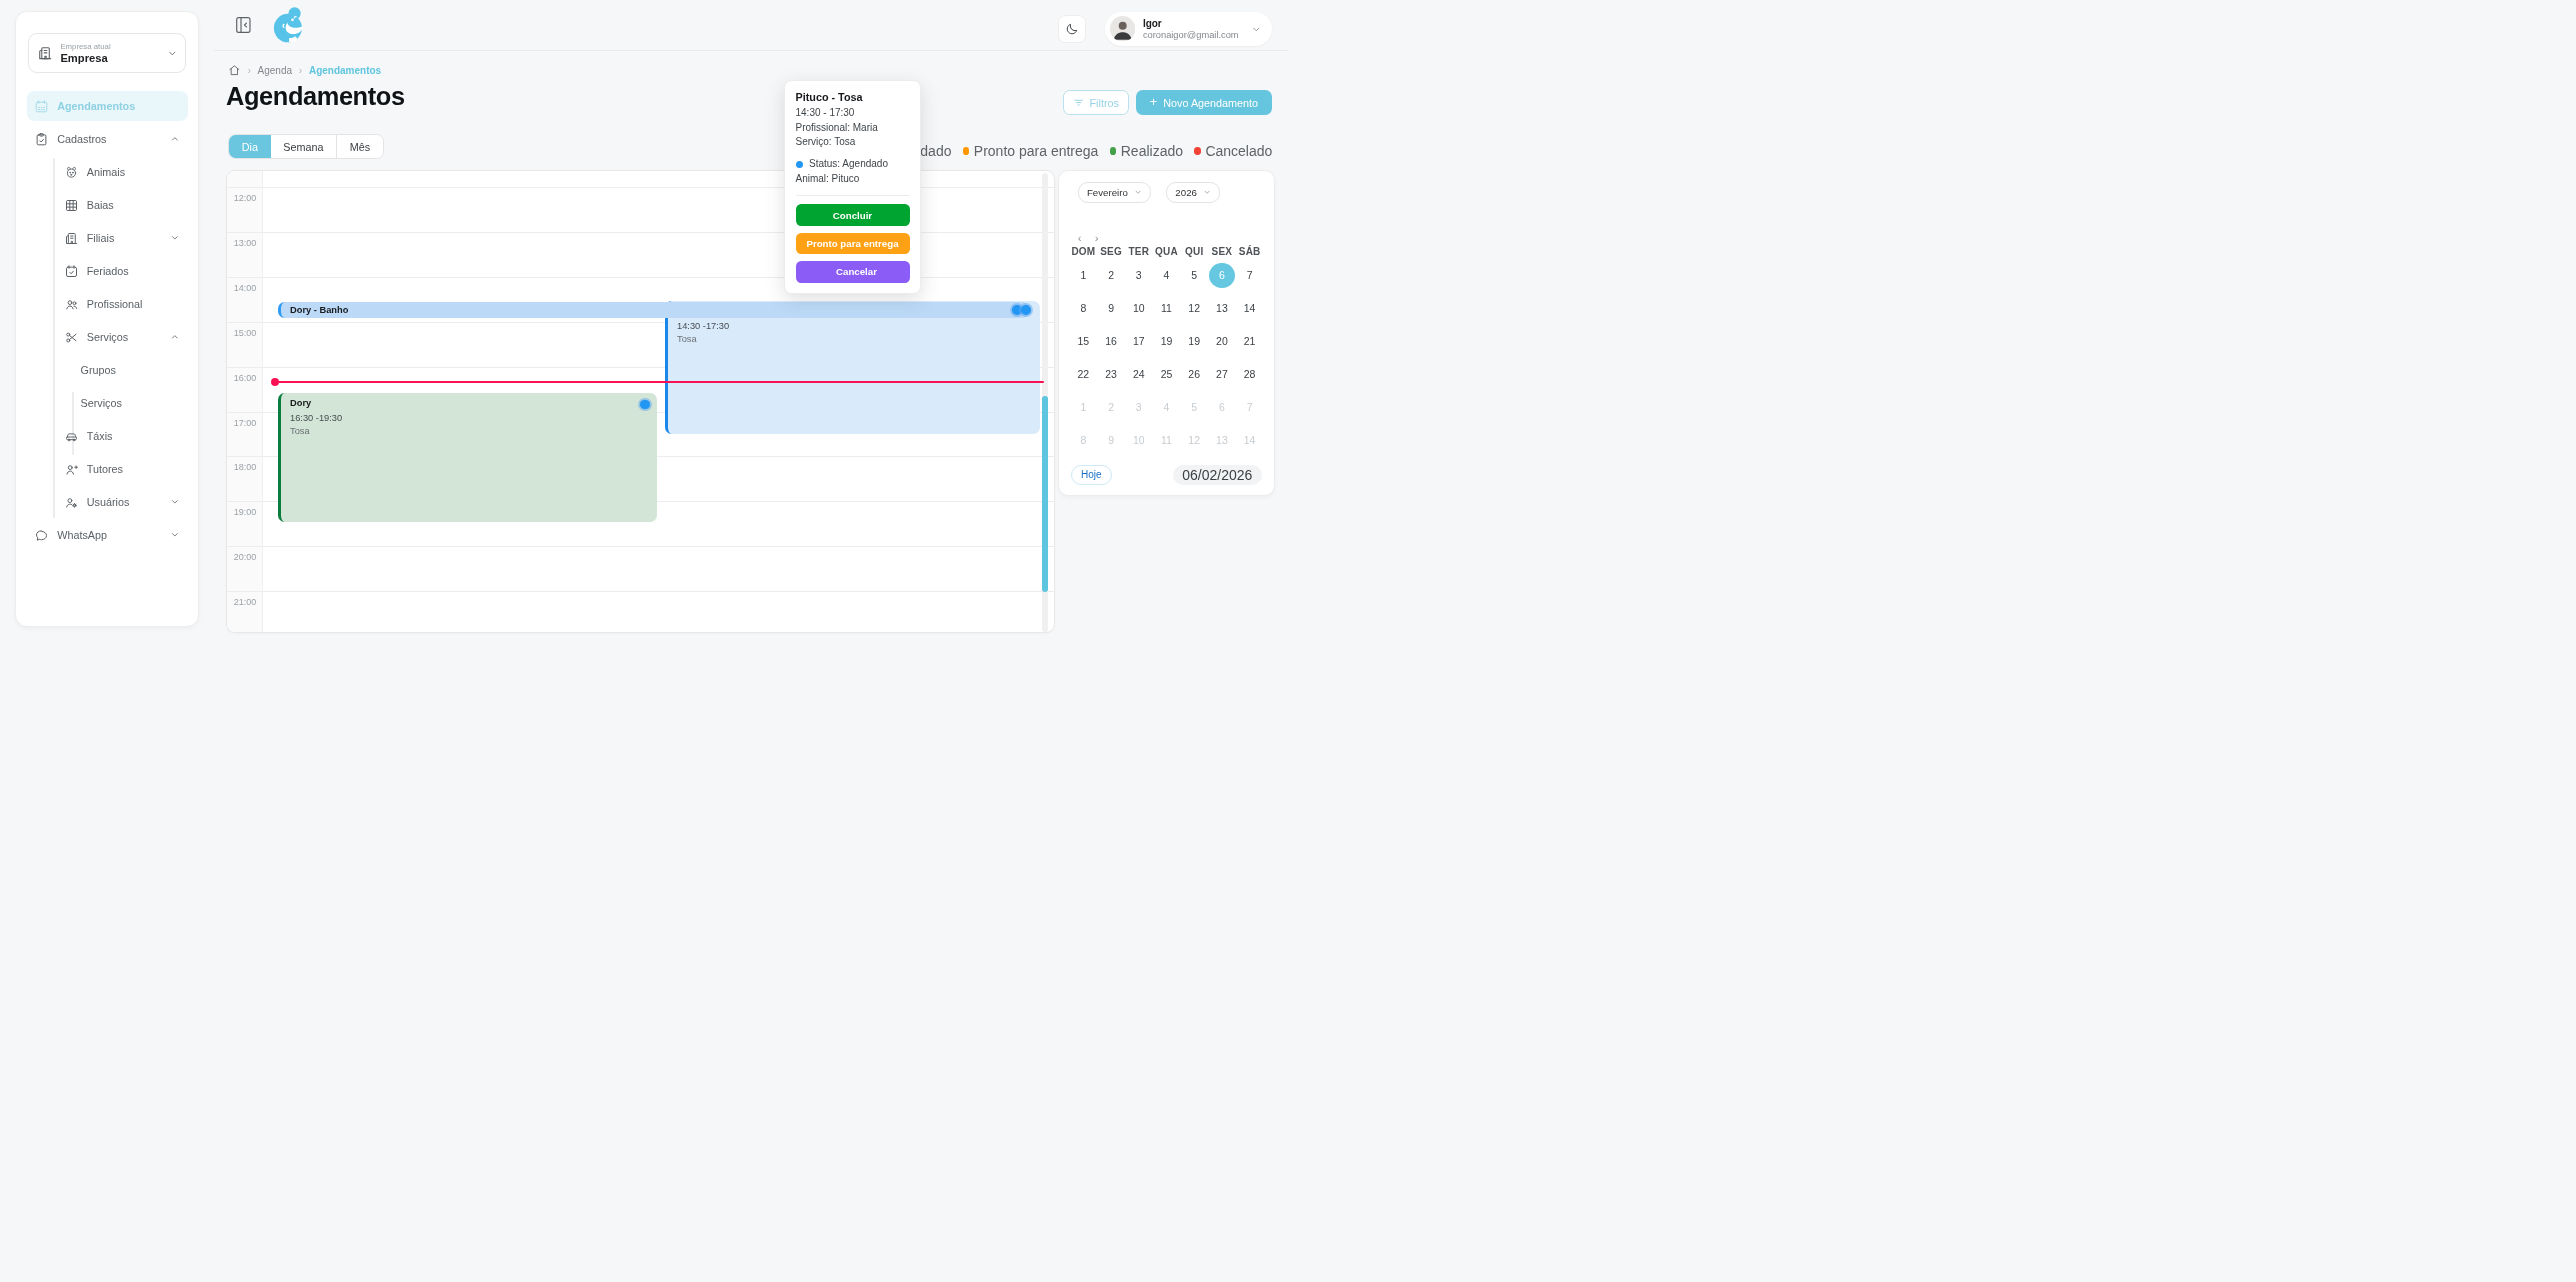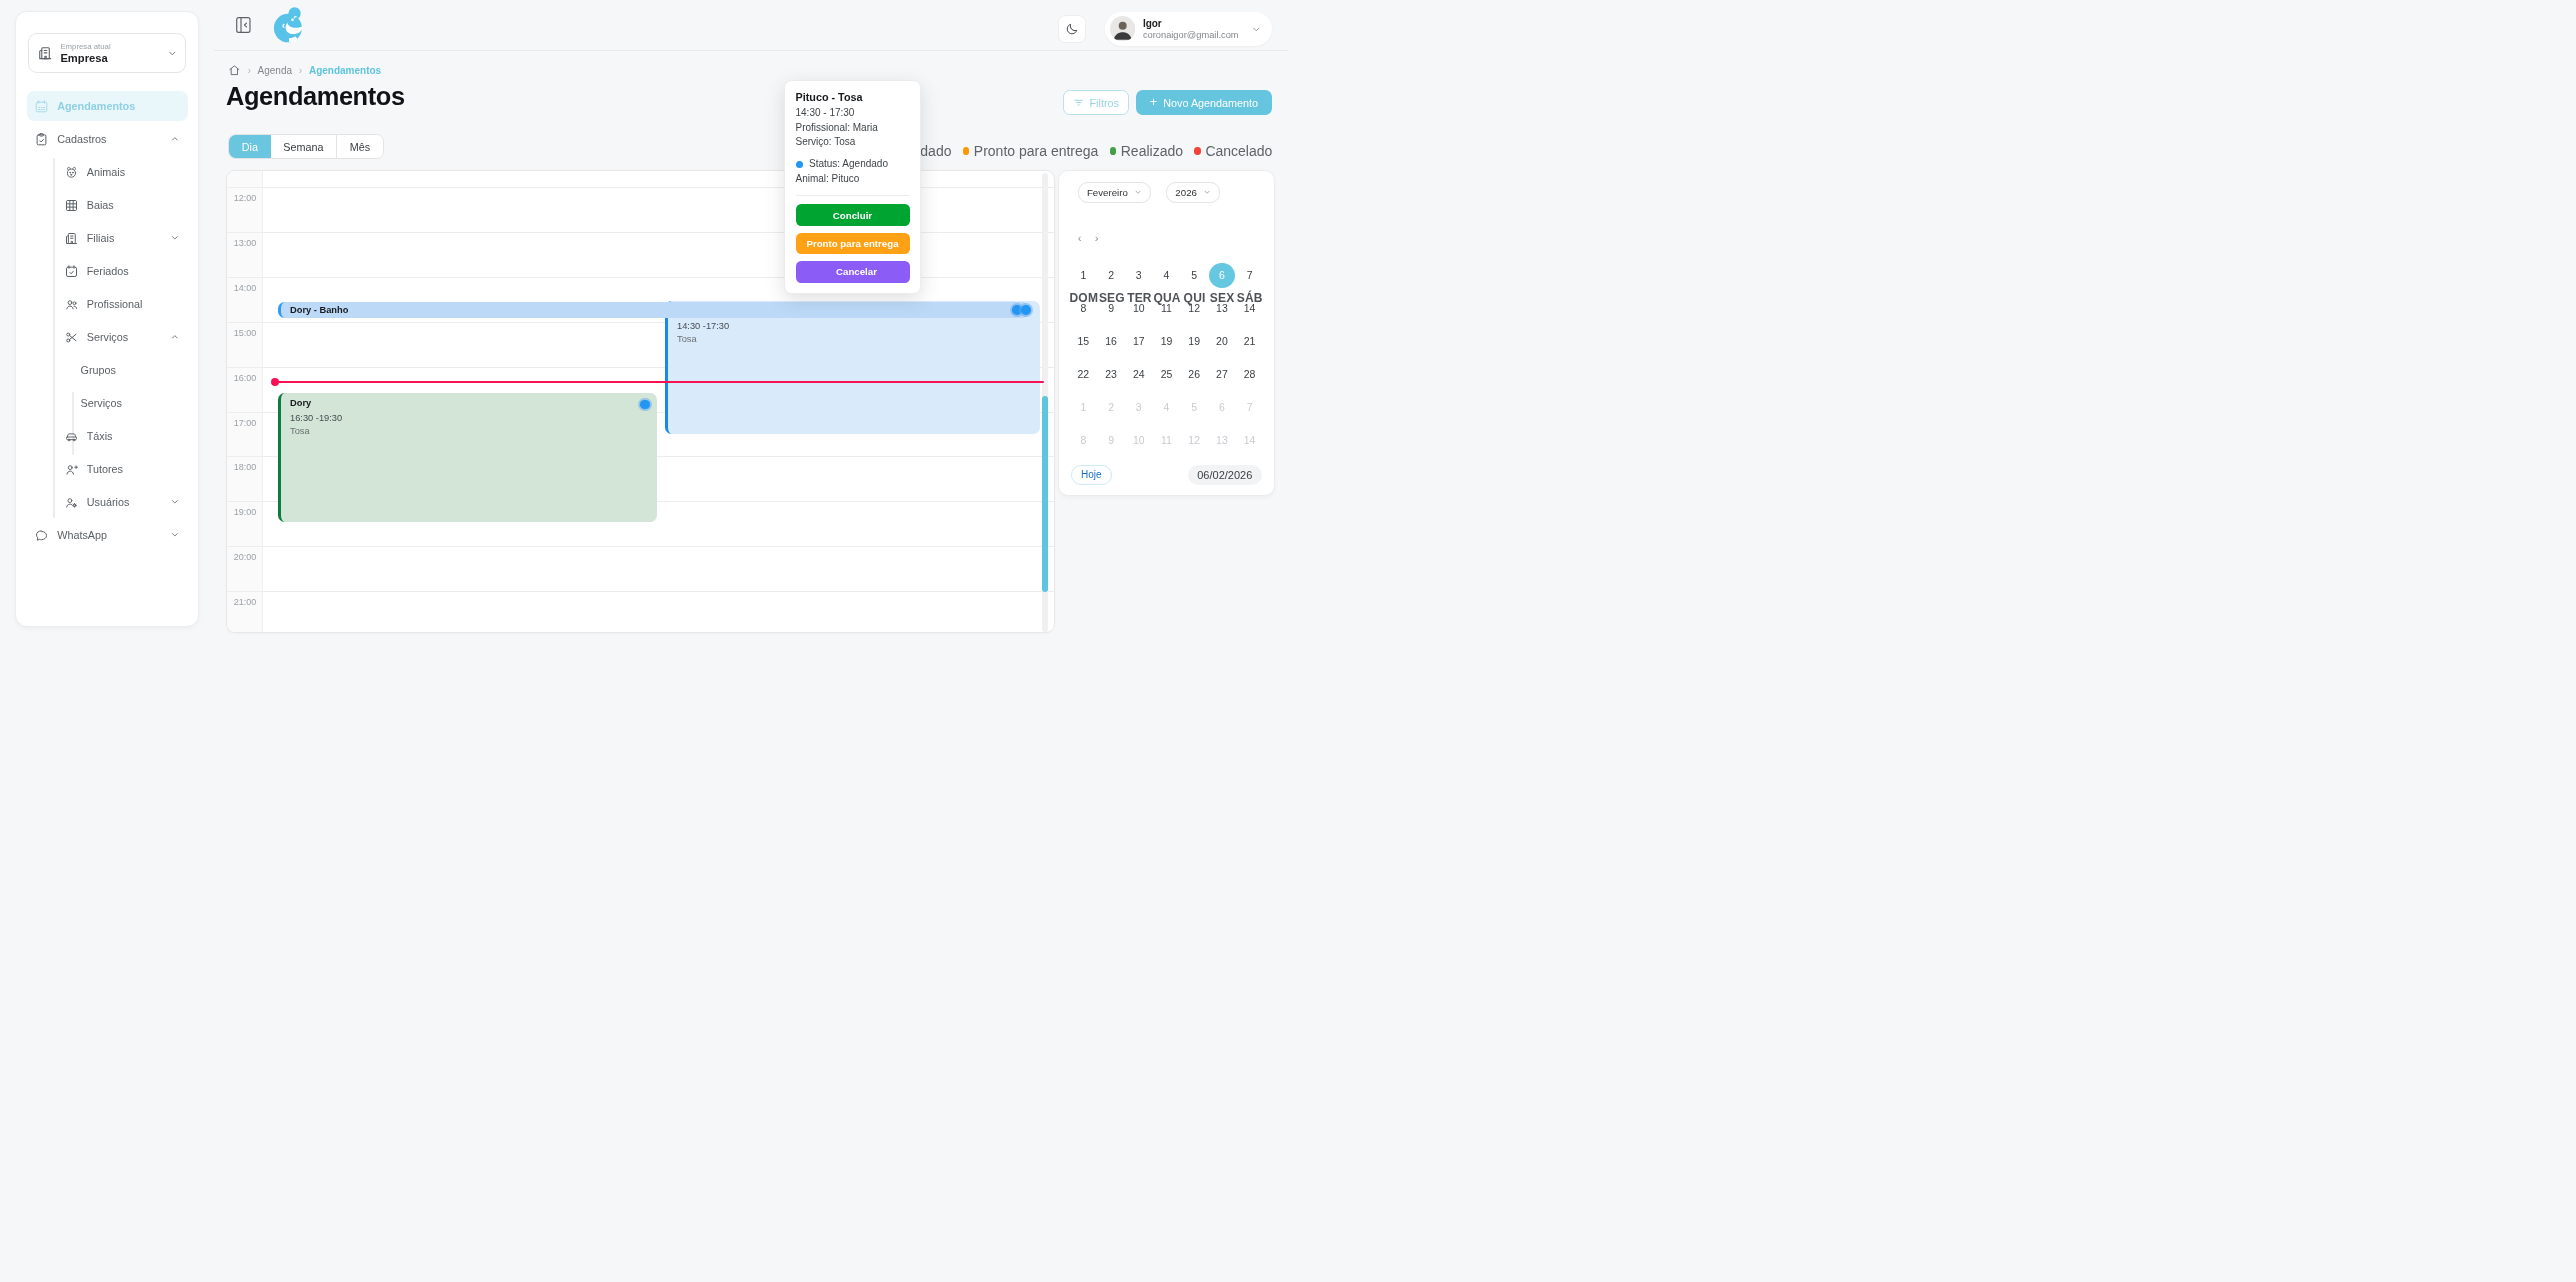--- a/index.html
+++ b/index.html
@@ -105,33 +105,33 @@
 
   
   .panel { position:absolute; left:1058px; top:170px; width:217px; height:326px; background:#fff;
            border:0.7px solid #ededee; border-radius:10.5px; box-shadow:0 1.5px 4.5px rgba(0,0,0,.04); }
   .mc-selects { position:absolute; left:18.7px; top:10.5px; display:flex; gap:15px; }
   .mc-select { border:0.7px solid #e3e3e5; border-radius:9.7px; height:21.7px; display:flex; align-items:center;
                gap:6px; padding:0 8.2px; font-size:9.7px; color:#2f3337; cursor:pointer; background:#fff; }
   .mc-nav { position:absolute; left:18.7px; top:61px; display:flex; gap:13.4px; color:#8d9196; font-size:11.2px; }
   .mc-nav span { cursor:pointer; }
   .mc-weekdays { position:absolute; left:10.5px; right:10.5px; top:75px; display:grid; grid-template-columns:repeat(7,1fr); }
-  .mc-wd { text-align:center; font-size:12px; font-weight:bold; color:#4e5256; letter-spacing:0.2px;margin-top:45px; }
+  .mc-wd { text-align:center; font-size:10px; font-weight:bold; color:#4e5256; letter-spacing:0.2px; }
   .mc-grid { position:absolute; left:10.5px; right:10.5px; top:88px; display:grid; grid-template-columns:repeat(7,1fr);
              grid-auto-rows:33px; }
   .mc-day { display:flex; align-items:center; justify-content:center; font-size:10.5px; color:#3a3f44; cursor:pointer; }
   .mc-day.muted { color:#c7ccd1; }
   .mc-day.selected { color:#fff; }
   .mc-day.selected .circle { background:#65c8e0; }
   .mc-day .circle { width:25.4px; height:25.4px; border-radius:50%; display:flex; align-items:center; justify-content:center; }
   .mc-footer { position:absolute; left:12px; right:12px; bottom:10.5px; display:flex; align-items:center; justify-content:space-between; }
   .today-btn { height:20px; padding:0 9px; background:#fff; border:0.7px solid #cde9f6; border-radius:10.5px;
                color:#1a6fc4; font-size:10px; display:flex; align-items:center; cursor:pointer; }
   .date-chip { height:20px; padding:0 9.7px; background:#f1f3f4; border-radius:10.5px; color:#3c4043;
-               font-size:11px; display:flex; align-items:center; }
+               font-size:14px; display:flex; align-items:center; }
 </style>
 </head>
 <body>
 
 <div class="sidebar">
   <div class="company-box">
     <span>
       <svg width="16.4" height="16.4" viewBox="0 0 24 24" fill="none" stroke="#5c6166" stroke-width="1.6" stroke-linecap="round" stroke-linejoin="round">
           <rect x="7" y="4" width="11" height="16" rx="1.5"></rect>
           <path d="M7 8H5.5A1.5 1.5 0 0 0 4 9.5V20h16"></path>

